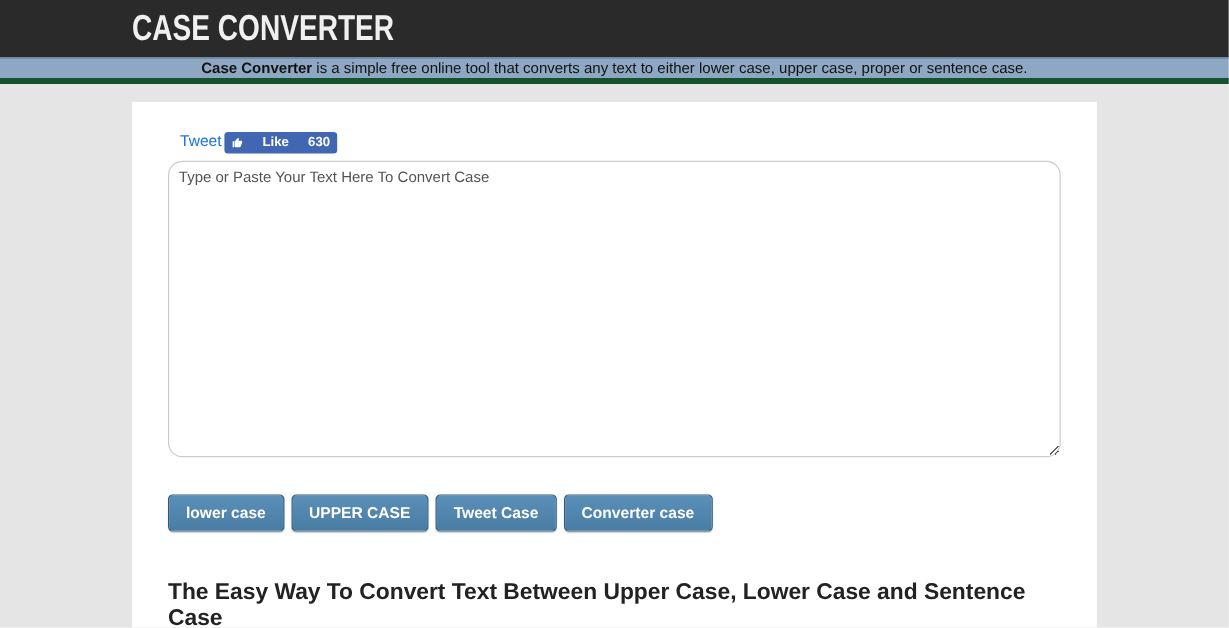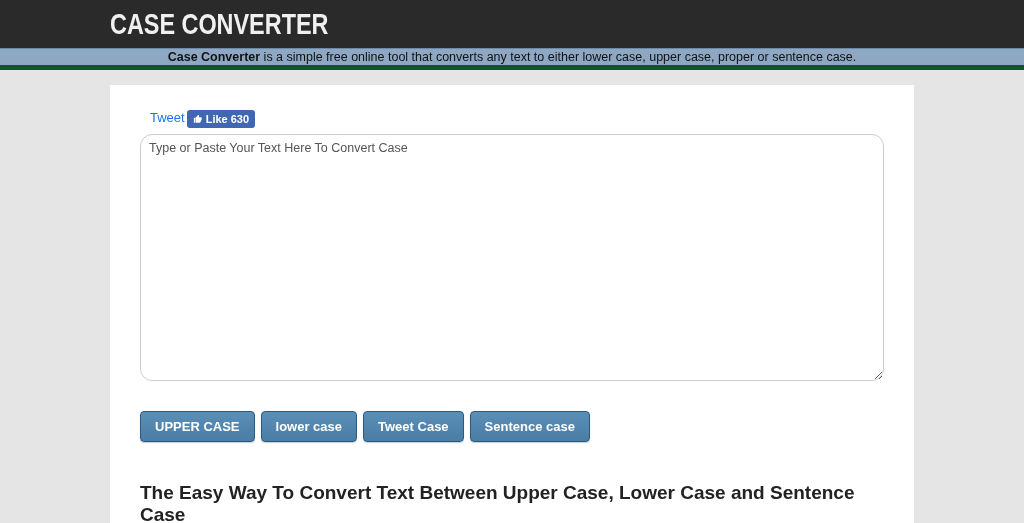--- a/index.html
+++ b/index.html
@@ -67,21 +67,21 @@
     .fb-like {
       display: inline-flex;
       align-items: center;
       background: #4267B2;
       color: #fff;
       font-size: 11px;
       font-weight: bold;
       padding: 2px 6px;
       border-radius: 3px;
       height: 18px;
-      gap: 3px;
+      gap: 16px;
     }
     .fb-thumb {
       width: 10px;
       height: 10px;
       fill: #fff;
     }
     .textarea-box {
       width: 100%;
       height: 247px;
       border: 1px solid #ccc;
@@ -143,23 +143,23 @@
           <path d="M2 21h3V9H2v12zm19-11c0-1.1-.9-2-2-2h-5.2l.8-3.8v-.3c0-.4-.2-.8-.4-1.1L13 2 6.6 8.6C6.2 9 6 9.5 6 10v9c0 1.1.9 2 2 2h8c.8 0 1.5-.5 1.8-1.2l2.9-6.8c.2-.3.3-.6.3-1v-2z"></path>
         </svg>
         <span>Like</span>
         <span>630</span>
       </span>
     </div>
 
     <textarea class="textarea-box" placeholder="Type or Paste Your Text Here To Convert Case" style=""></textarea>
 
     <div class="button-row">
+      <button class="case-btn">lower case</button>
       <button class="case-btn">UPPER CASE</button>
-      <button class="case-btn">lower case</button>
       <button class="case-btn">Tweet Case</button>
-      <button class="case-btn">Sentence case</button>
+      <button class="case-btn">Converter case</button>
     </div>
 
     <h2 class="subheading">The Easy Way To Convert Text Between Upper Case, Lower Case and Sentence Case</h2>
     
 
   </div>
 </div>
 
 </body></html>

